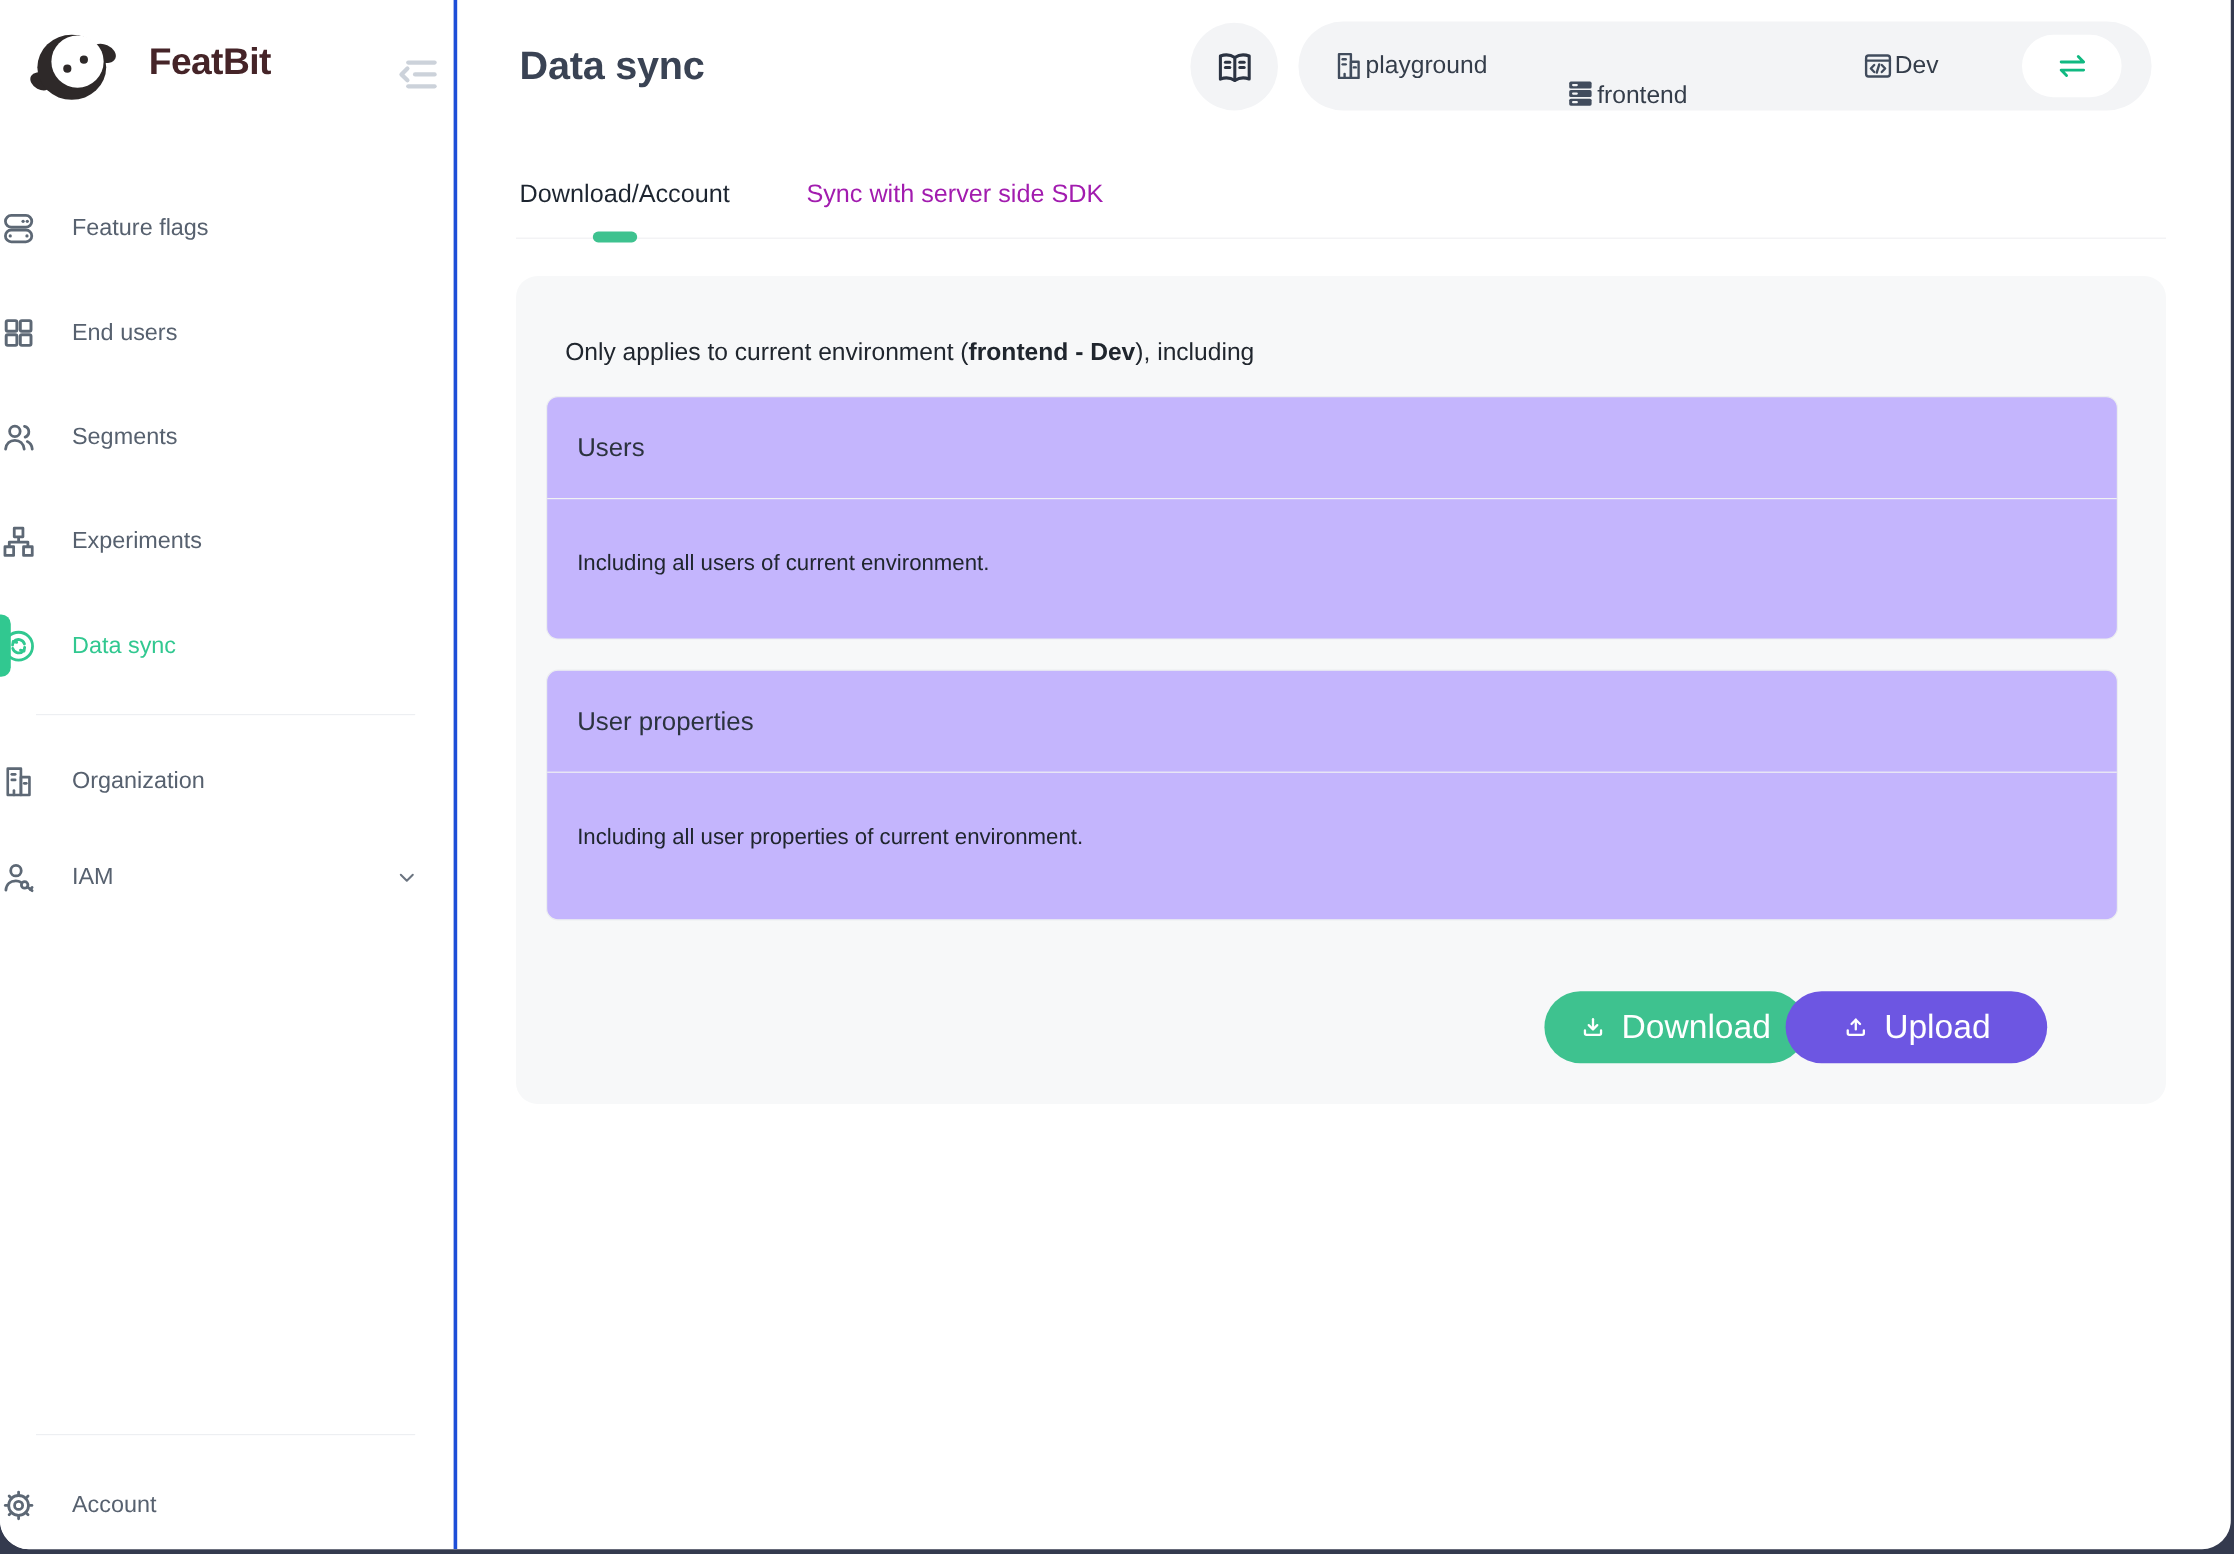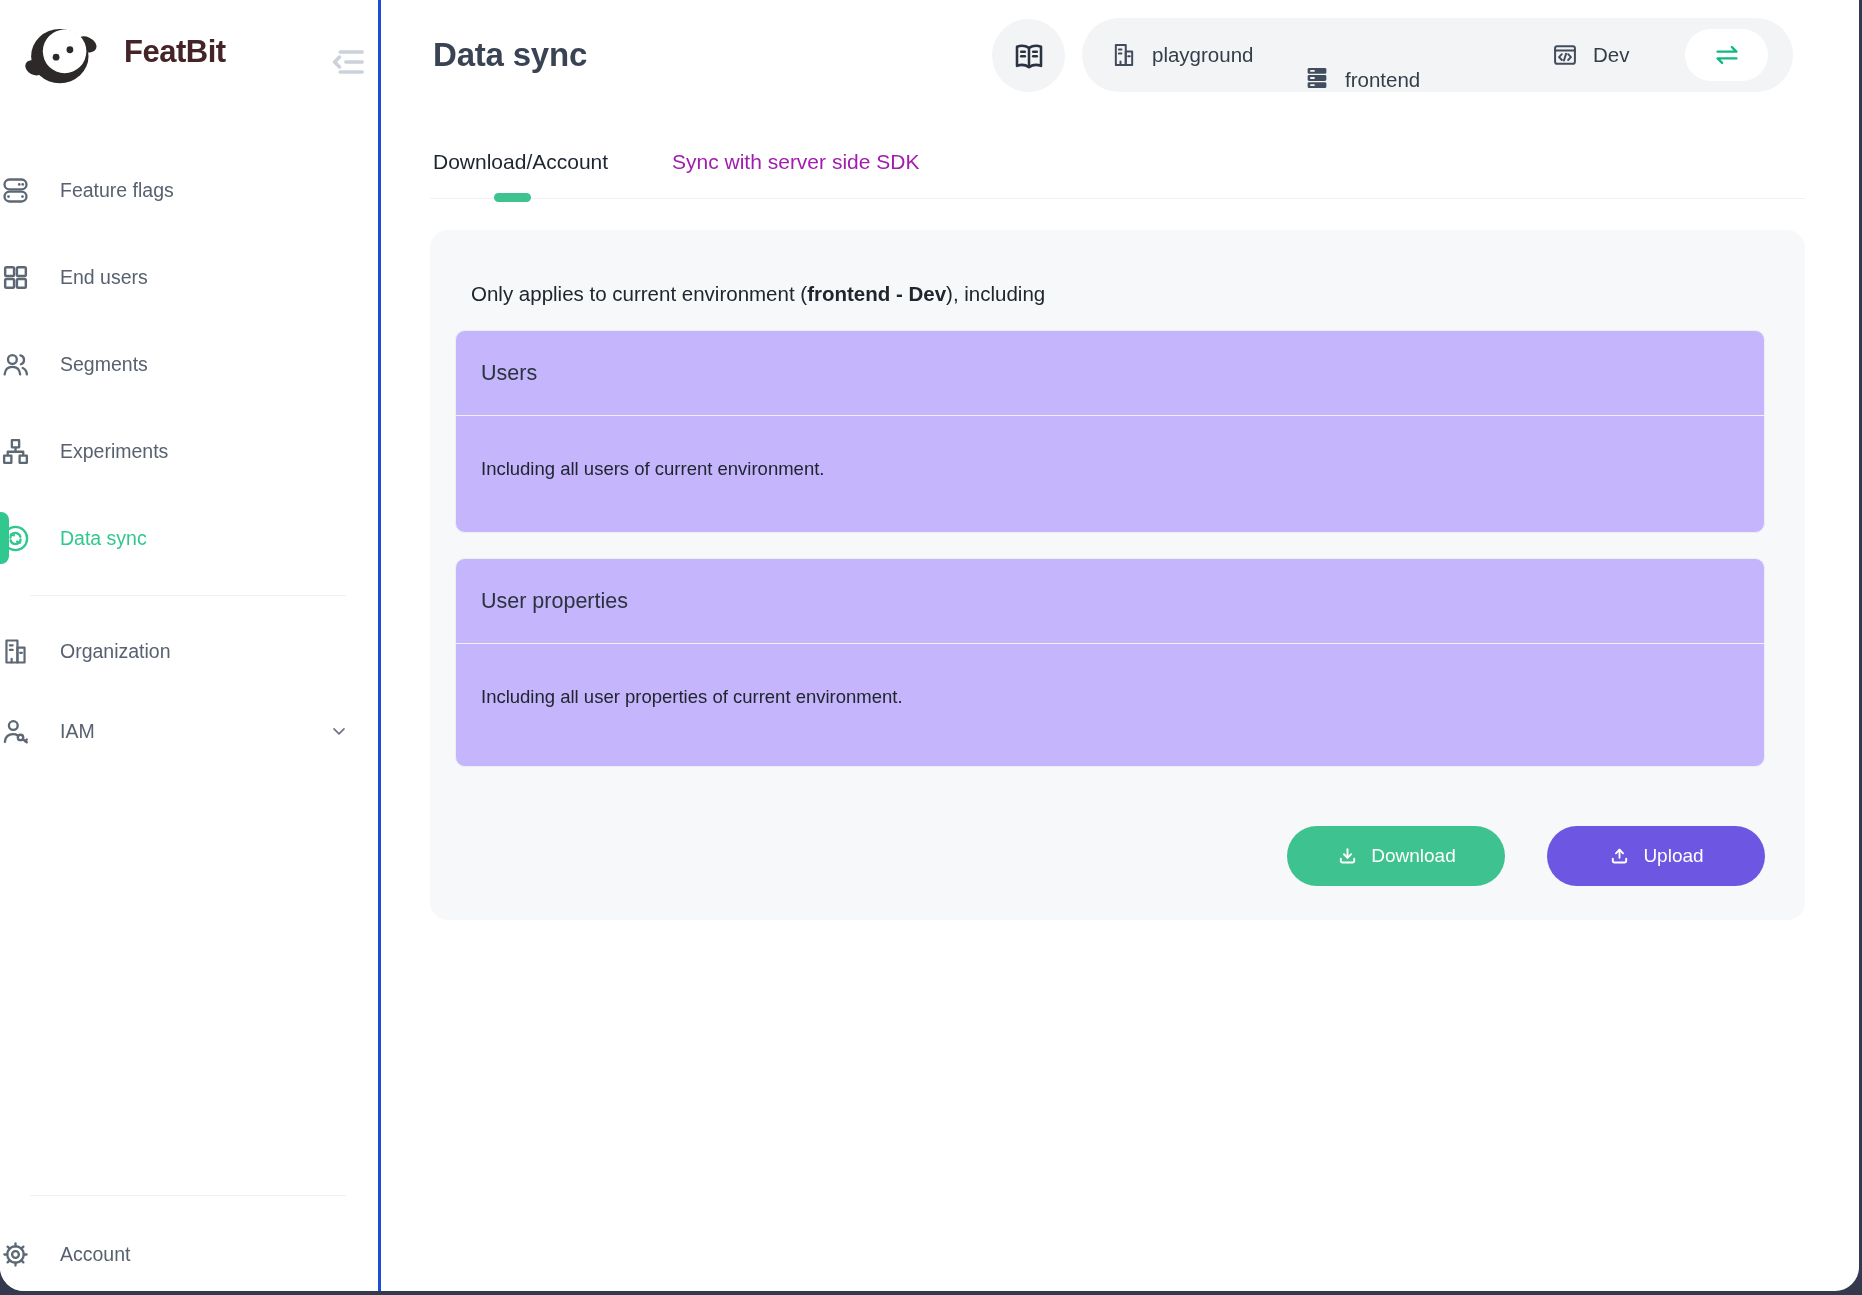--- a/index.html
+++ b/index.html
@@ -51,21 +51,21 @@
   .doc-btn{
     position:absolute;left:992px;top:19px;width:73px;height:73px;border-radius:50%;
     background:#f3f4f6;border:none;cursor:pointer;
     display:flex;align-items:center;justify-content:center;padding:0;
   }
   .env-pill{
     position:absolute;left:1082px;top:18px;width:711px;height:74px;border-radius:37px;
     background:#f3f4f6;
   }
   .env-seg{
-    position:absolute;top:0;height:74px;display:flex;align-items:center;gap:14px;
+    position:absolute;top:0;height:74px;display:flex;align-items:center;
     color:#343d4a;font-size:20.5px;cursor:pointer;
   }
   .env-seg .seg-icon{width:28px;height:28px;display:inline-flex;color:#414c5d;}
   .seg-project{left:28px;}
   .seg-service{left:221px;align-items:flex-end;}
   .seg-env{left:469px;}
   .swap-btn{
     position:absolute;left:603px;top:11px;width:83px;height:52px;border-radius:26px;
     background:#ffffff;border:none;cursor:pointer;
     display:flex;align-items:center;justify-content:center;padding:0;
@@ -96,26 +96,26 @@
   .card-props{top:328px;height:209px;}
   .card-head{
     height:85px;display:flex;align-items:center;padding-left:25px;
     font-size:21.5px;color:#2b333e;border-bottom:1px solid #f0f1f3;box-sizing:border-box;
   }
   .card-body{
     padding:42px 25px 0 25px;font-size:18.5px;color:#20262e;
   }
   .btn{
     position:absolute;top:596px;width:218px;height:60px;border:none;border-radius:30px;
-    color:#ffffff;font-size:19px;font-family:"Liberation Sans",sans-serif;
+    color:#ffffff;font-size:28px;font-family:"Liberation Sans",sans-serif;
     display:flex;align-items:center;justify-content:center;gap:12px;cursor:pointer;
   }
   .btn .btn-icon{width:23px;height:23px;display:inline-flex;}
   .btn-download{left:857px;background:#3ec28f;}
-  .btn-upload{left:1117px;background:#6d56e2;}
+  .btn-upload{left:1058px;background:#6d56e2;}
   svg{display:block;}
 </style>
 </head>
 <body>
 
 <div class="page">
 
   <aside class="sidebar">
 
     <div class="logo-row">

